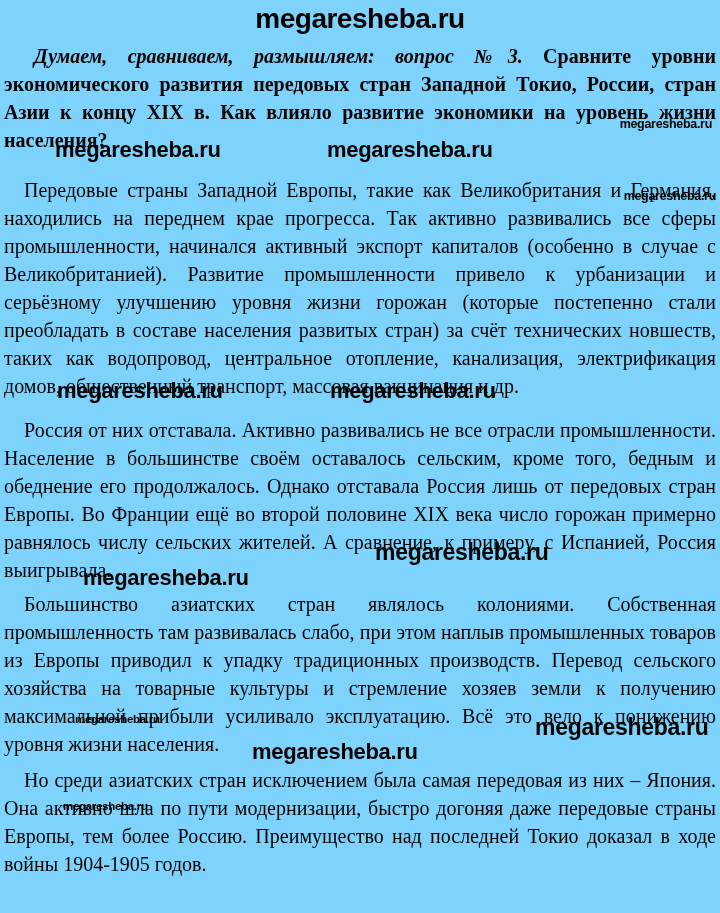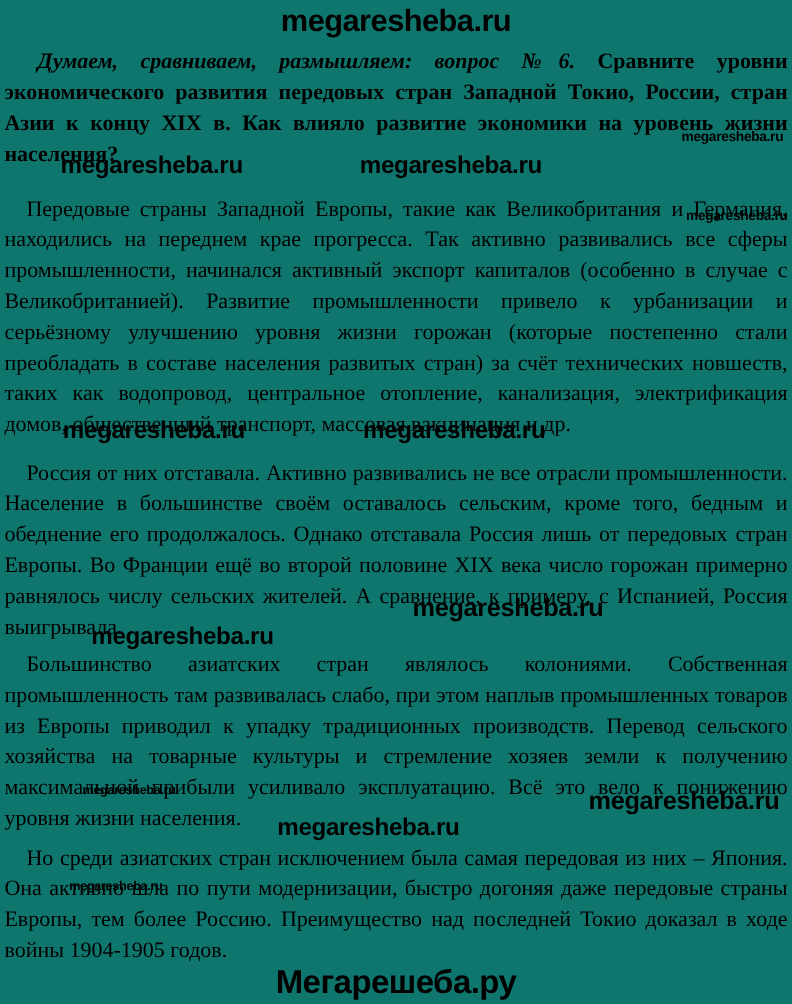--- a/index.html
+++ b/index.html
@@ -1,20 +1,20 @@
 <!DOCTYPE html>
 <html lang="ru"><head>
 <meta charset="utf-8">
 <style>
   html, body { margin: 0; padding: 0; background: #fff; }
   .page {
     position: relative;
     width: 720px;
     height: 913px;
-    background: #0f766e;
+    background: #7dd3fc;
     color: #000;
     font-family: "Liberation Serif", serif;
     overflow: hidden;
   }
 
   
   .site-header {
     padding-top: 2px;
     text-align: center;
     font-family: "Liberation Sans", sans-serif;
@@ -94,21 +94,21 @@
   }
 </style>
 </head>
 <body>
 
 <div class="page">
 
   <div class="site-header">megaresheba.ru</div>
 
   <div class="question">
-    <span class="q-lead">Думаем, сравниваем, размышляем: вопрос №6.</span>
+    <span class="q-lead">Думаем, сравниваем, размышляем: вопрос №3.</span>
     <span class="q-body">Сравните уровни экономического развития передовых стран Западной Токио, России, стран Азии к концу XIX в. Как влияло развитие экономики на уровень жизни населения?</span>
     <span class="wm wm-sm q-wm">megaresheba.ru</span>
   </div>
 
   <div class="wm-row r1">
     <span class="wm wm-lg wm-a">megaresheba.ru</span>
     <span class="wm wm-lg wm-b">megaresheba.ru</span>
   </div>
 
   <p class="para p1">
@@ -138,15 +138,14 @@
 
   <div class="wm-row r4">
     <span class="wm wm-lg wm-a">megaresheba.ru</span>
   </div>
 
   <p class="para p4">
     <span>Но среди азиатских стран исключением была самая передовая из них – Япония. Она активно шла по пути модернизации, быстро догоняя даже передовые страны Европы, тем более Россию. Преимущество над последней Токио доказал в ходе войны 1904-1905 годов.</span>
     <span class="wm wm-xs p4-wm">megaresheba.ru</span>
   </p>
 
-  <div class="footer-brand">Мегарешеба.ру</div>
 
 </div>
 
 </body></html>

